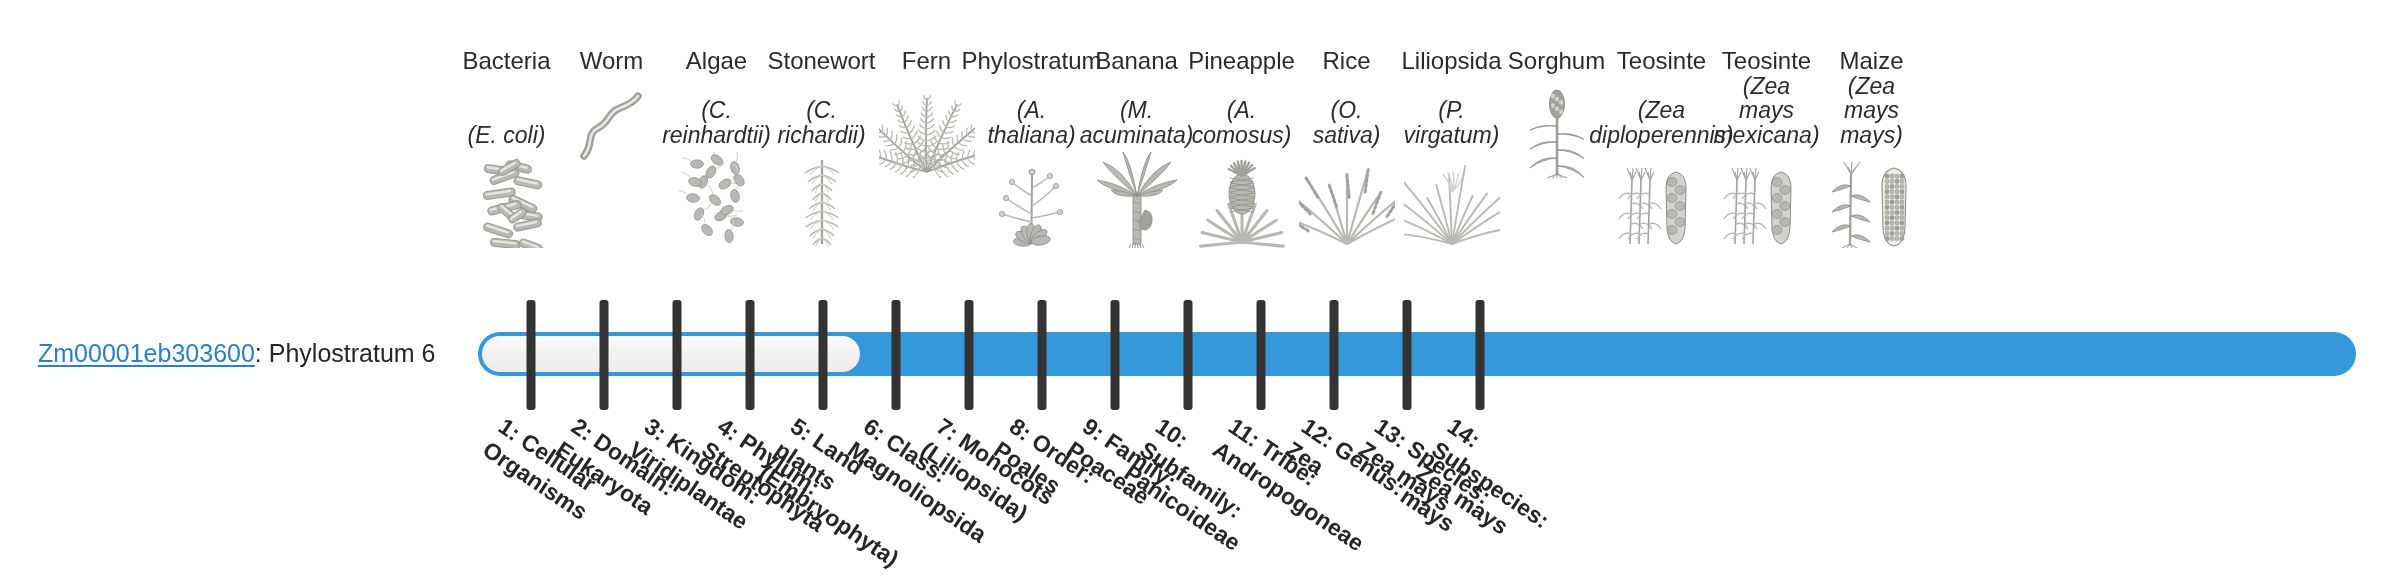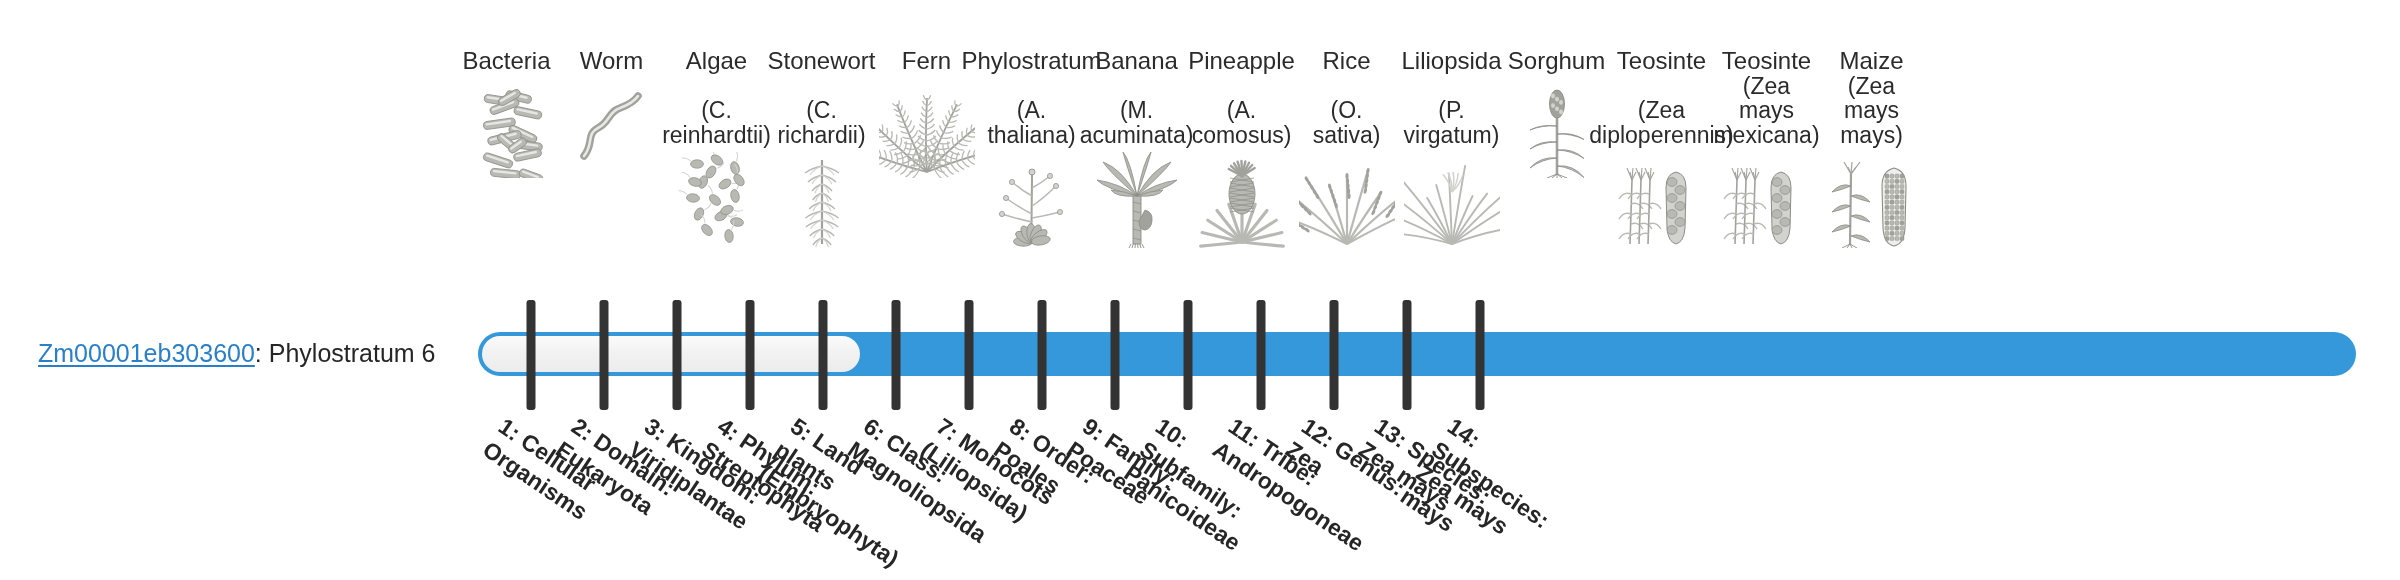--- a/index.html
+++ b/index.html
@@ -62,20 +62,21 @@
   .species-common {
     font-size: 24px;
     line-height: 1.05;
     text-align: center;
     color: #2b2b2b;
     white-space: nowrap;
     height: 30px;
   }
   .species-sci {
     font-size: 23px;
+    font-style: italic;
     line-height: 1.08;
     text-align: center;
     color: #2b2b2b;
     margin-top: 8px;
     width: 104px;
     height: 62px;
     display: flex;
     align-items: flex-end;
     justify-content: center;
   }
@@ -156,20 +157,21 @@
 
 <div id="figure">
 
   <div class="gene-label">
     <span class="gene-link">Zm00001eb303600</span><span>: </span><span>Phylostratum 6</span>
   </div>
 
   <div class="species-row" id="species-row">
       <div class="species-col">
         <div class="species-common">Bacteria</div>
+        <div class="species-sci">(E. coli)</div>
         <div class="species-art">
           <svg width="96" height="96" viewBox="0 0 96 96">
             <g transform="translate(26,12) rotate(9)">
               <rect x="0" y="0" width="34" height="8" rx="4" fill="#b9b9b4" stroke="#8d8d86" stroke-width="0.8"></rect>
               <rect x="2" y="1.6" width="28" height="2.4" rx="1.2" fill="#e6e6e2"></rect>
             </g>
             <g transform="translate(48,8) rotate(14)">
               <rect x="0" y="0" width="26" height="8" rx="4" fill="#b9b9b4" stroke="#8d8d86" stroke-width="0.8"></rect>
               <rect x="2" y="1.6" width="20" height="2.4" rx="1.2" fill="#e6e6e2"></rect>
             </g>

